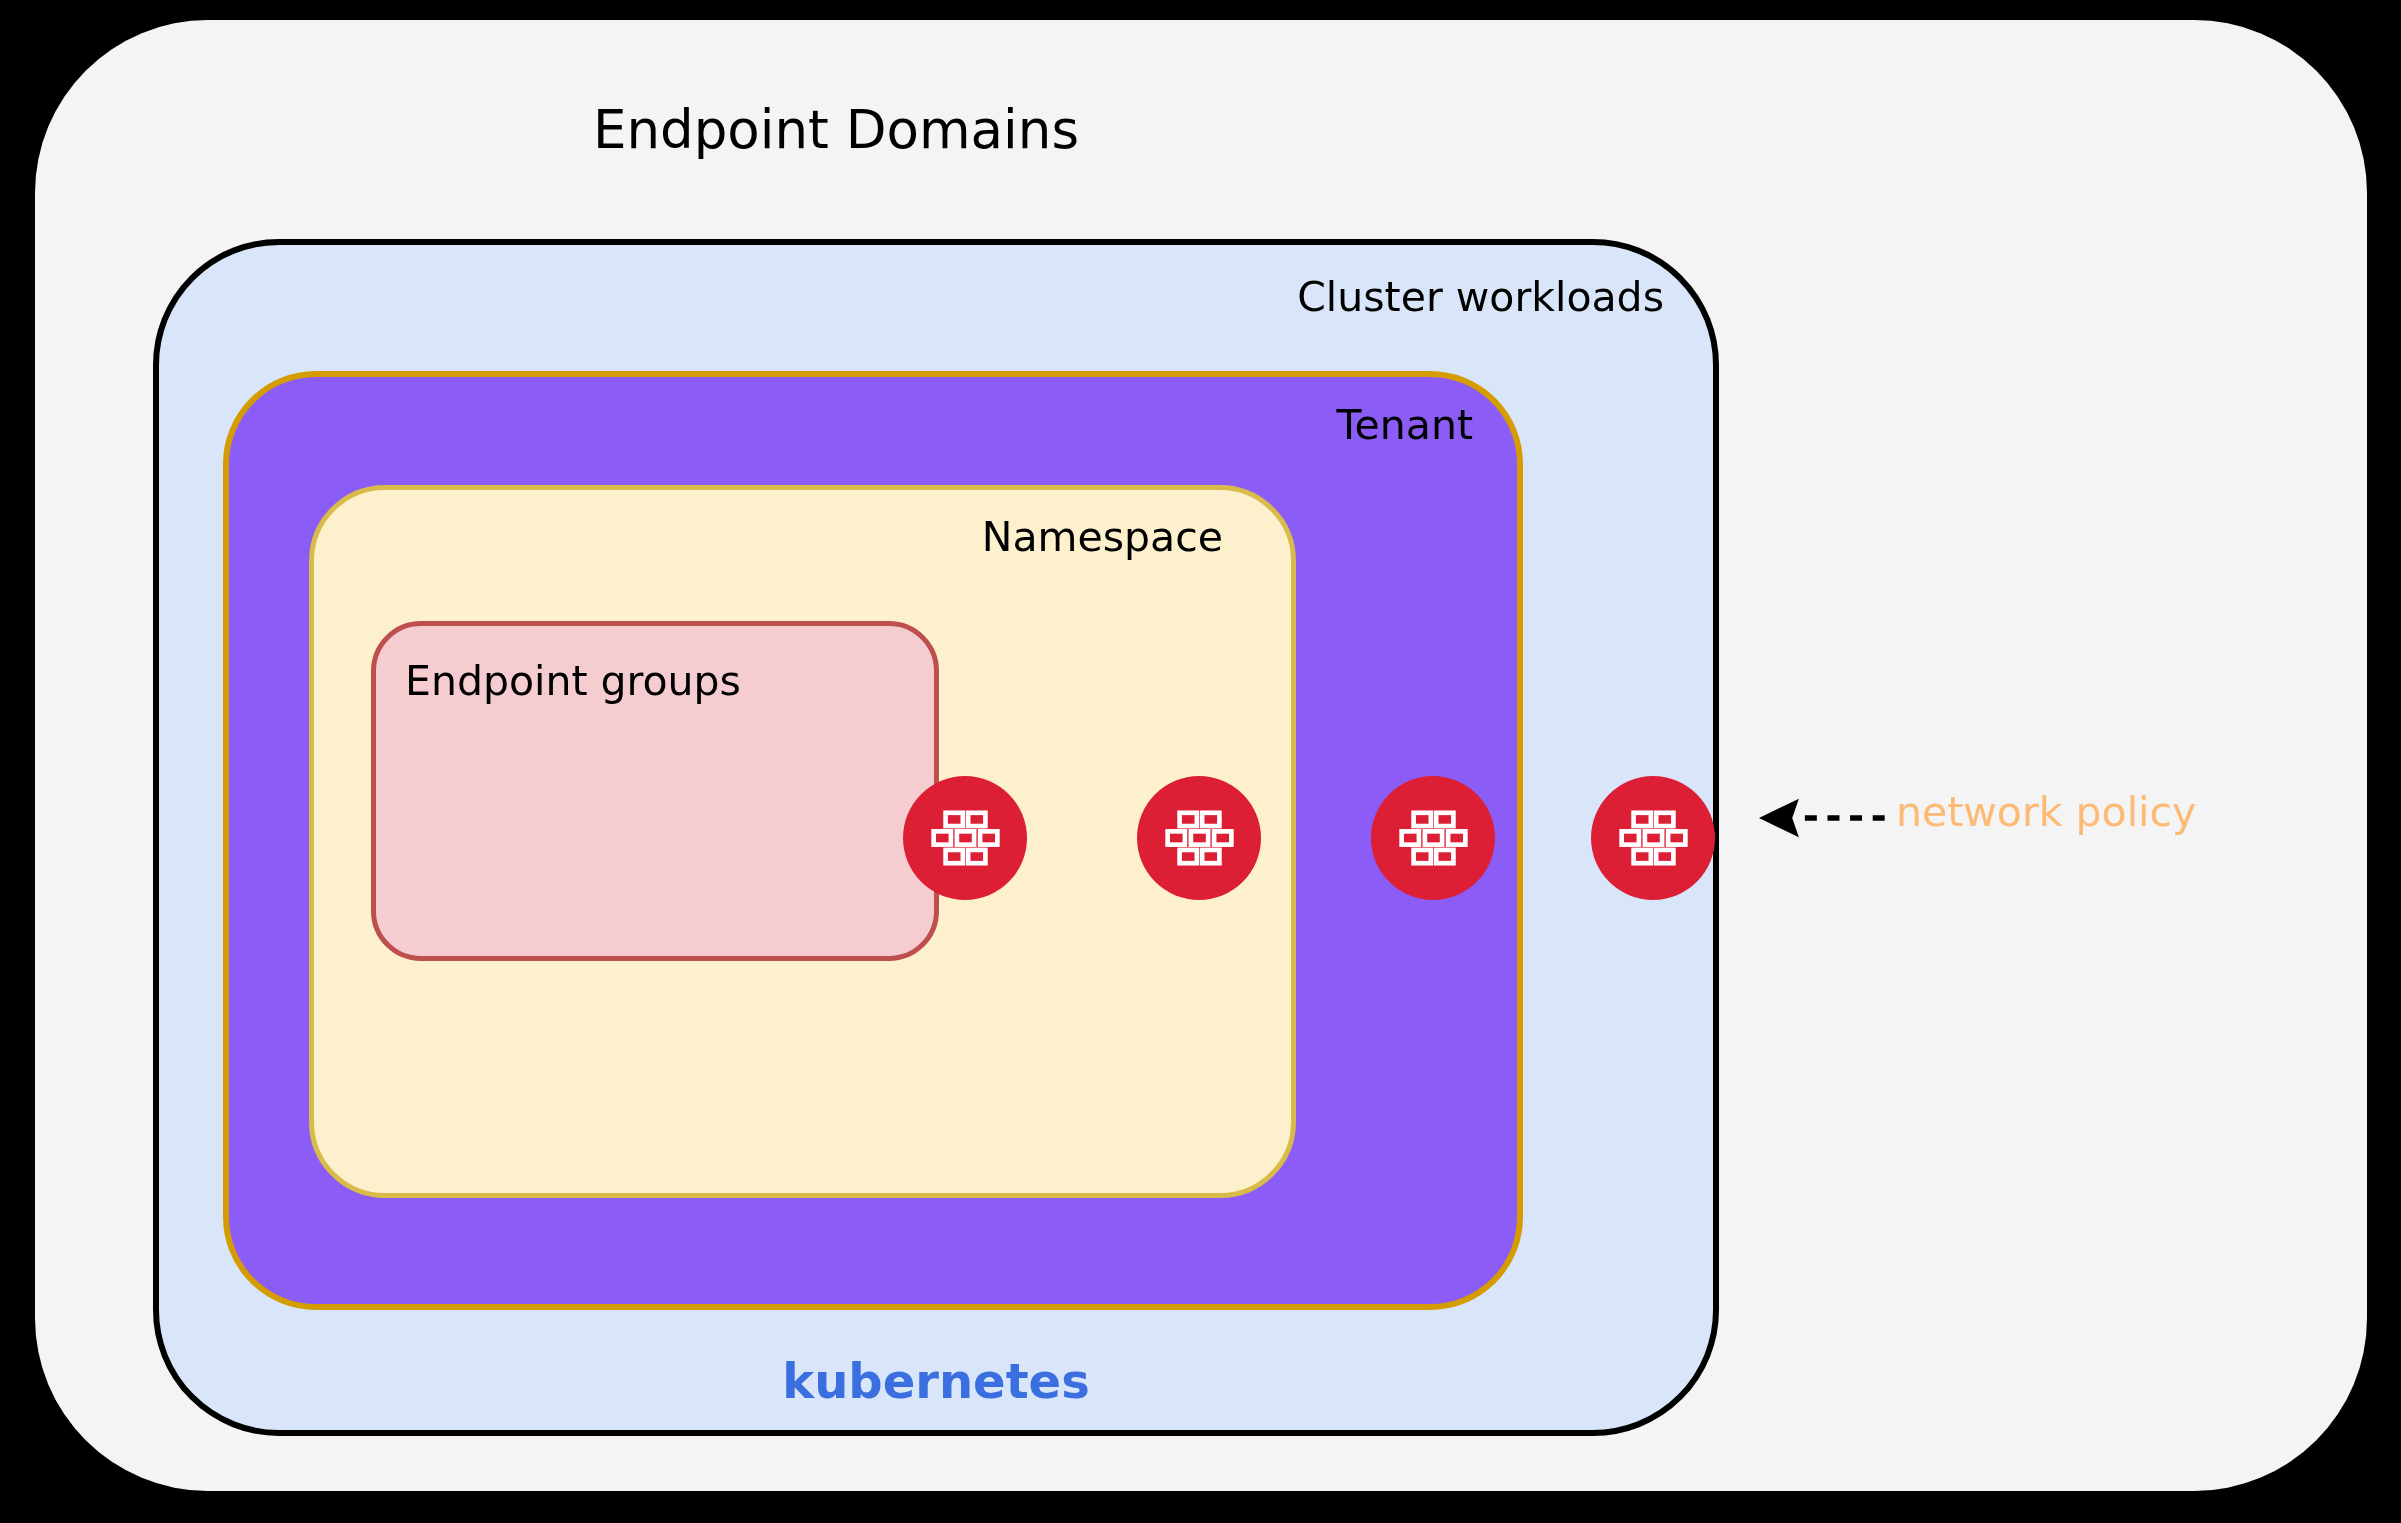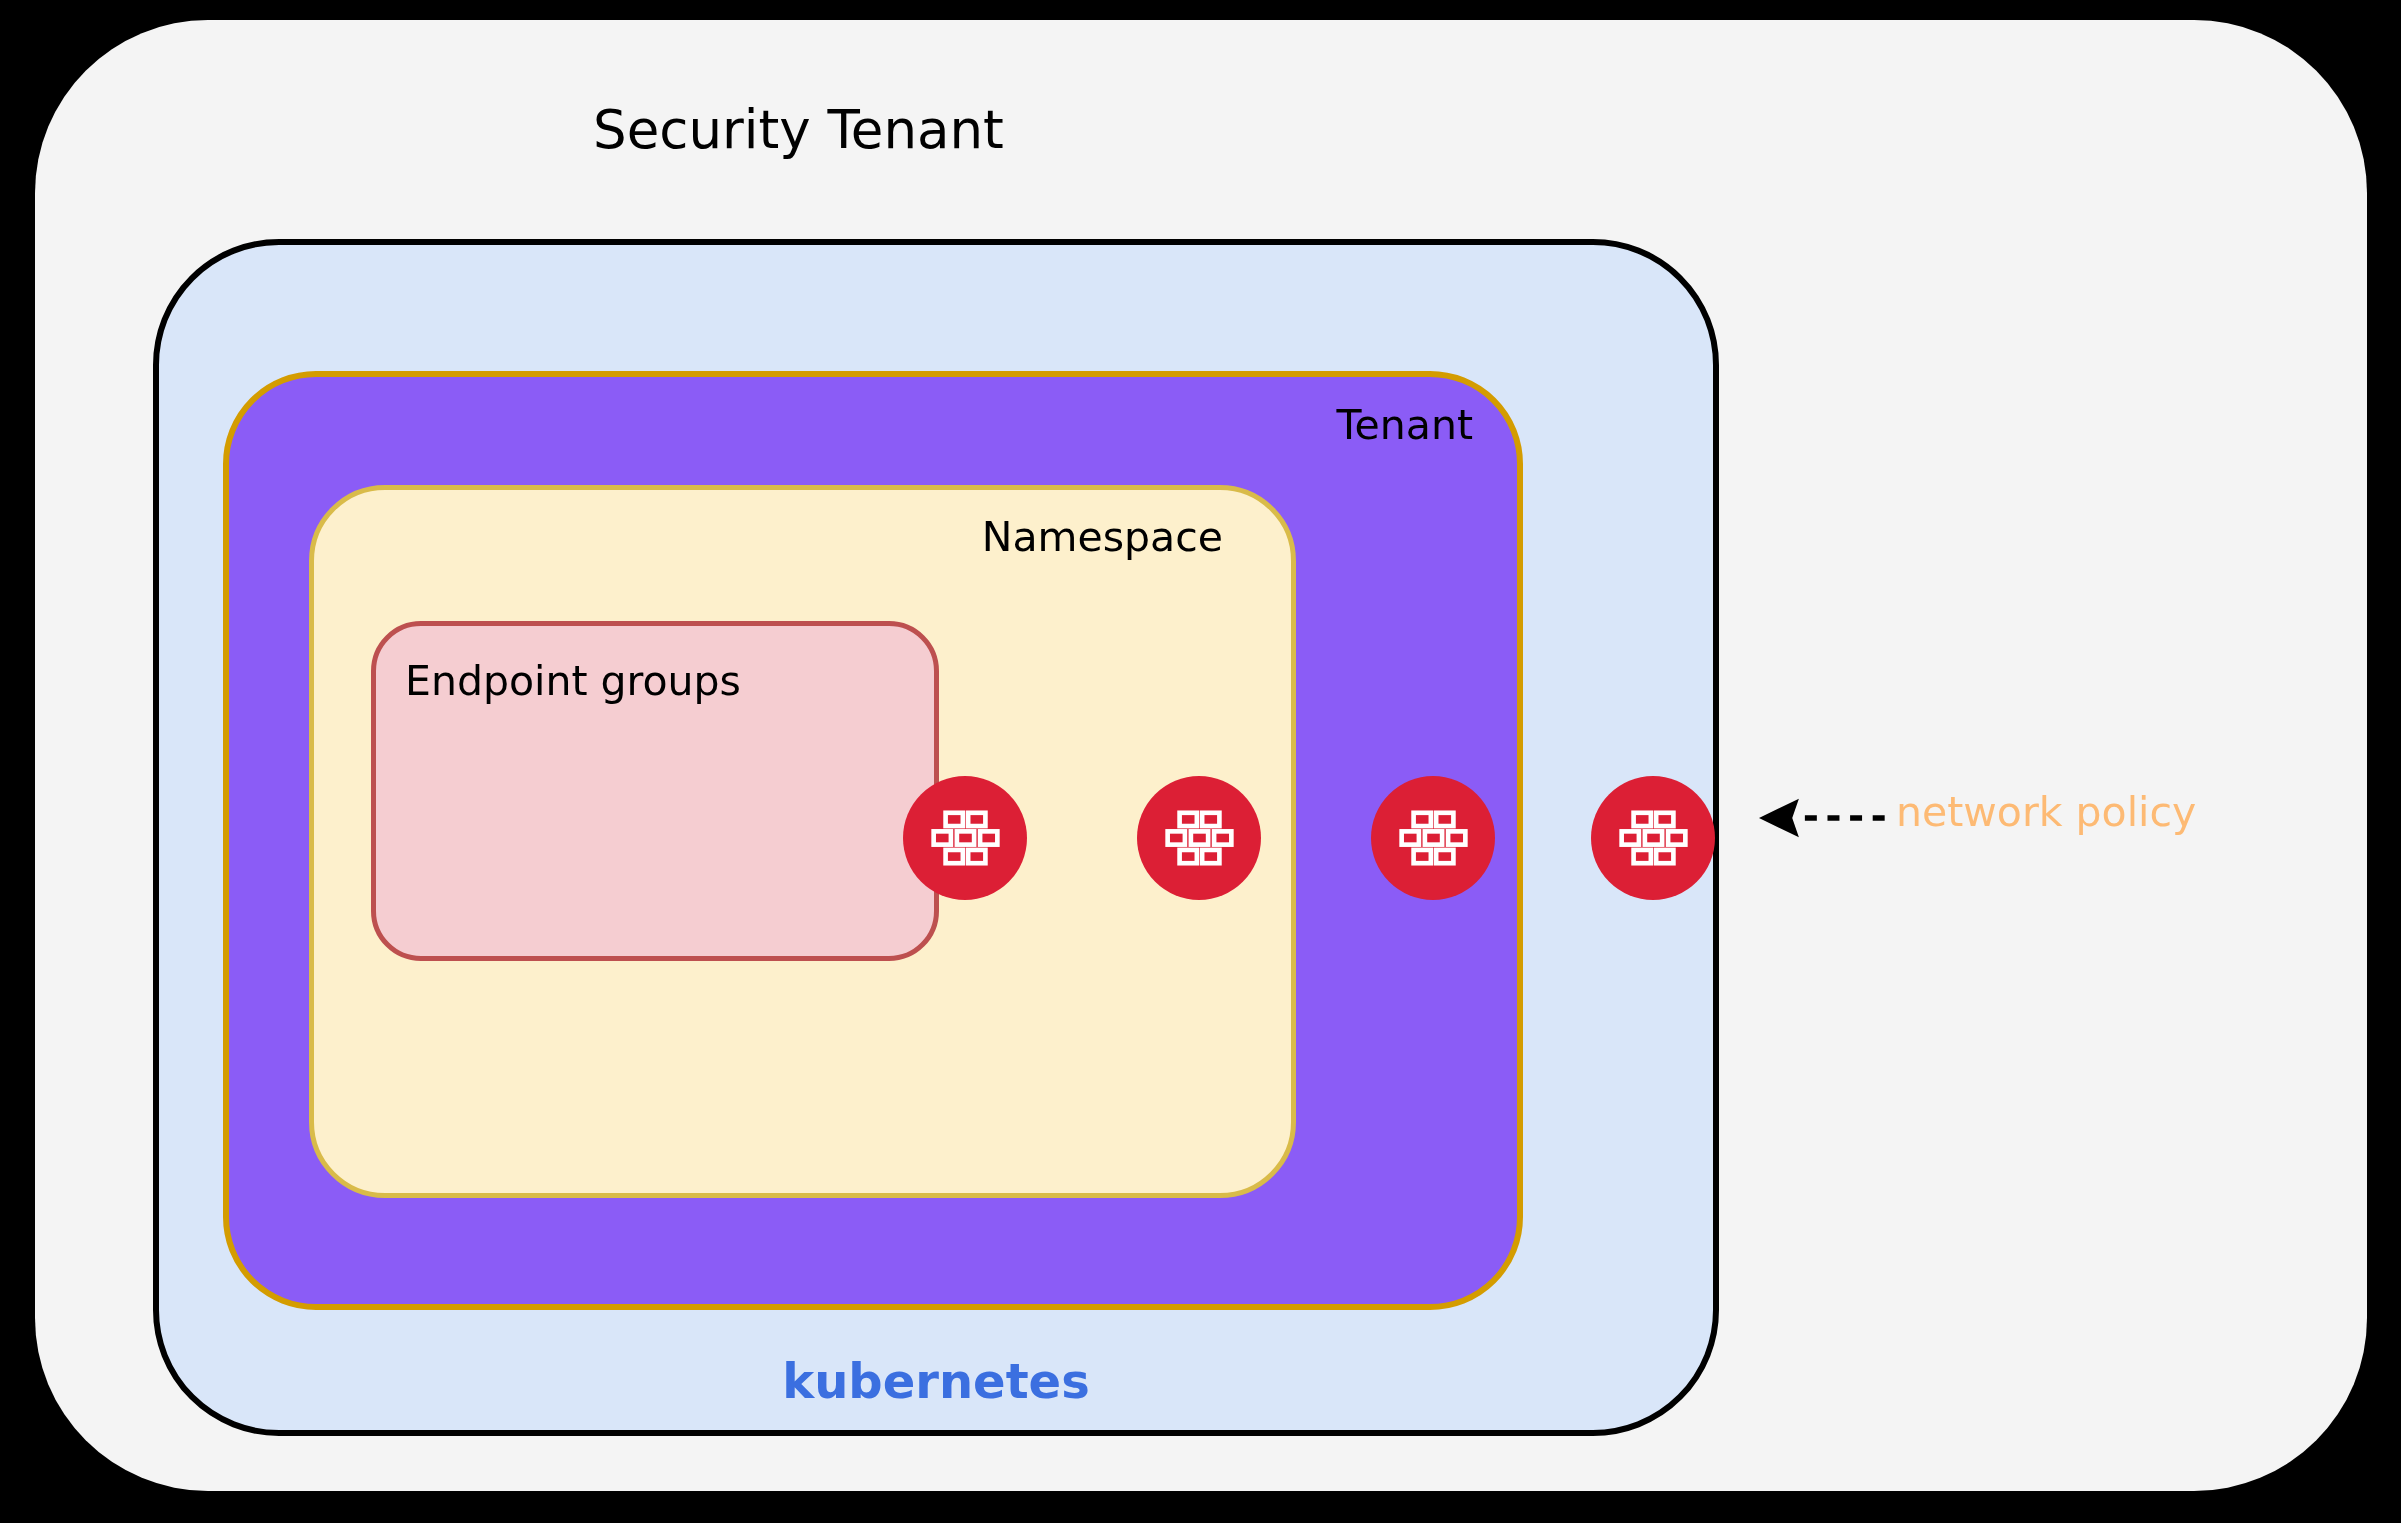--- a/index.html
+++ b/index.html
@@ -156,24 +156,25 @@
     line-height: 1;
   }
 </style>
 </head>
 <body>
 
 <div id="stage">
 
   <div class="outer-panel">
 
-    <div class="label title-security">Security Tenant</div>
+    <div class="label title-security">Endpoint Domains</div>
 
     <div class="domain-box cluster-box">
 
+      <div class="label label-cluster">Cluster workloads</div>
 
       <div class="domain-box tenant-box">
 
         <div class="label label-tenant">Tenant</div>
 
         <div class="domain-box namespace-box">
 
           <div class="label label-namespace">Namespace</div>
 
           <div class="domain-box endpoint-box">

